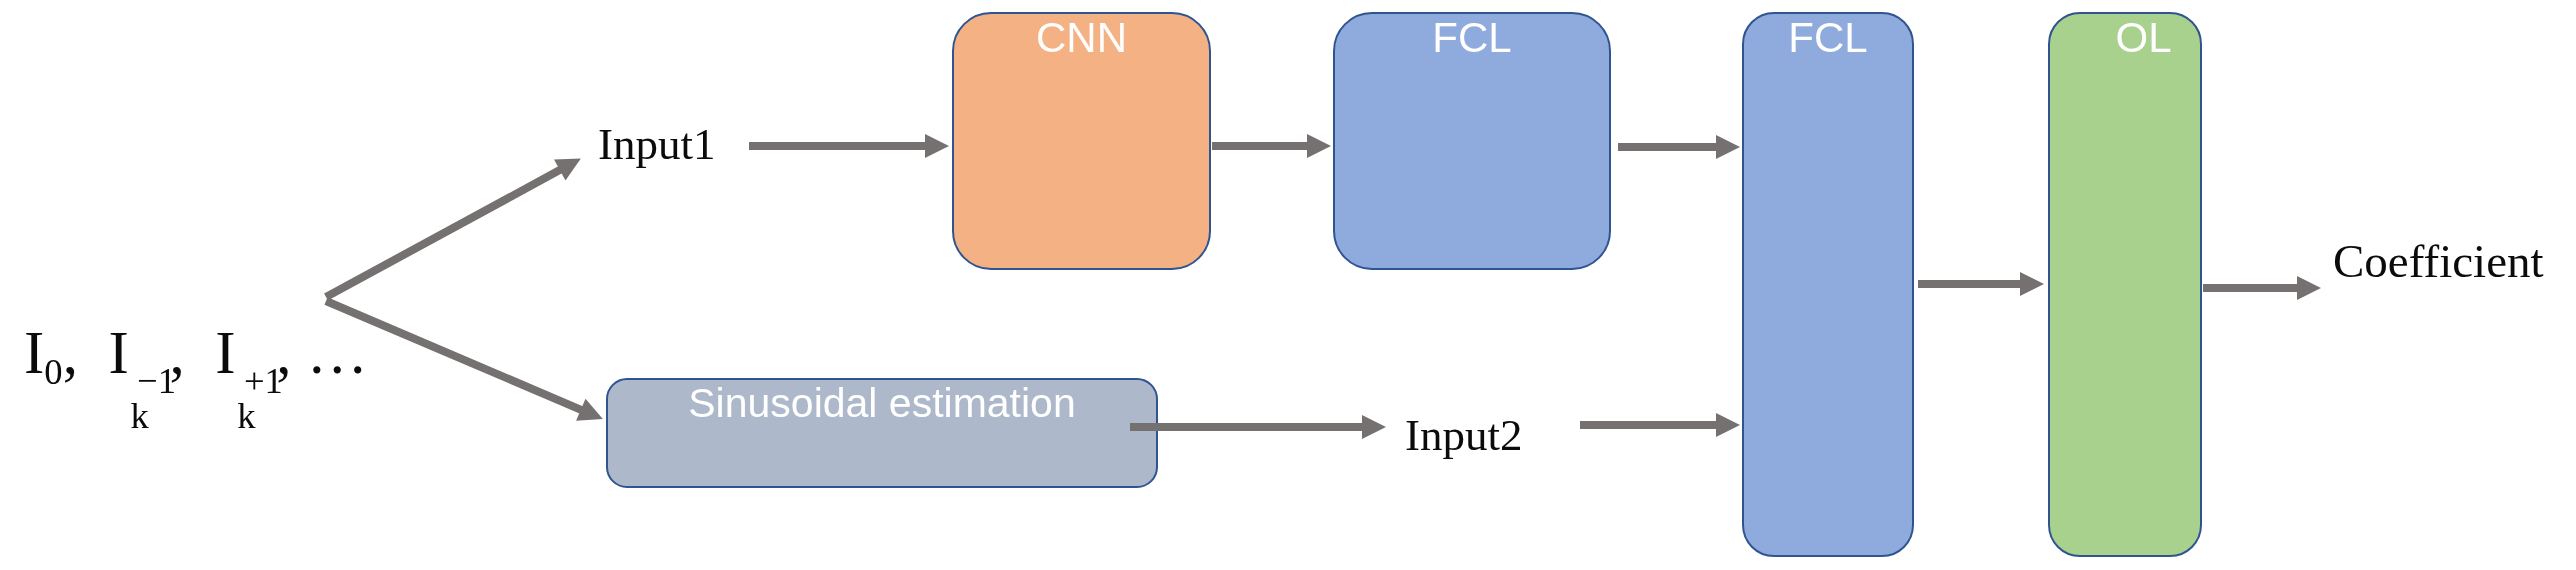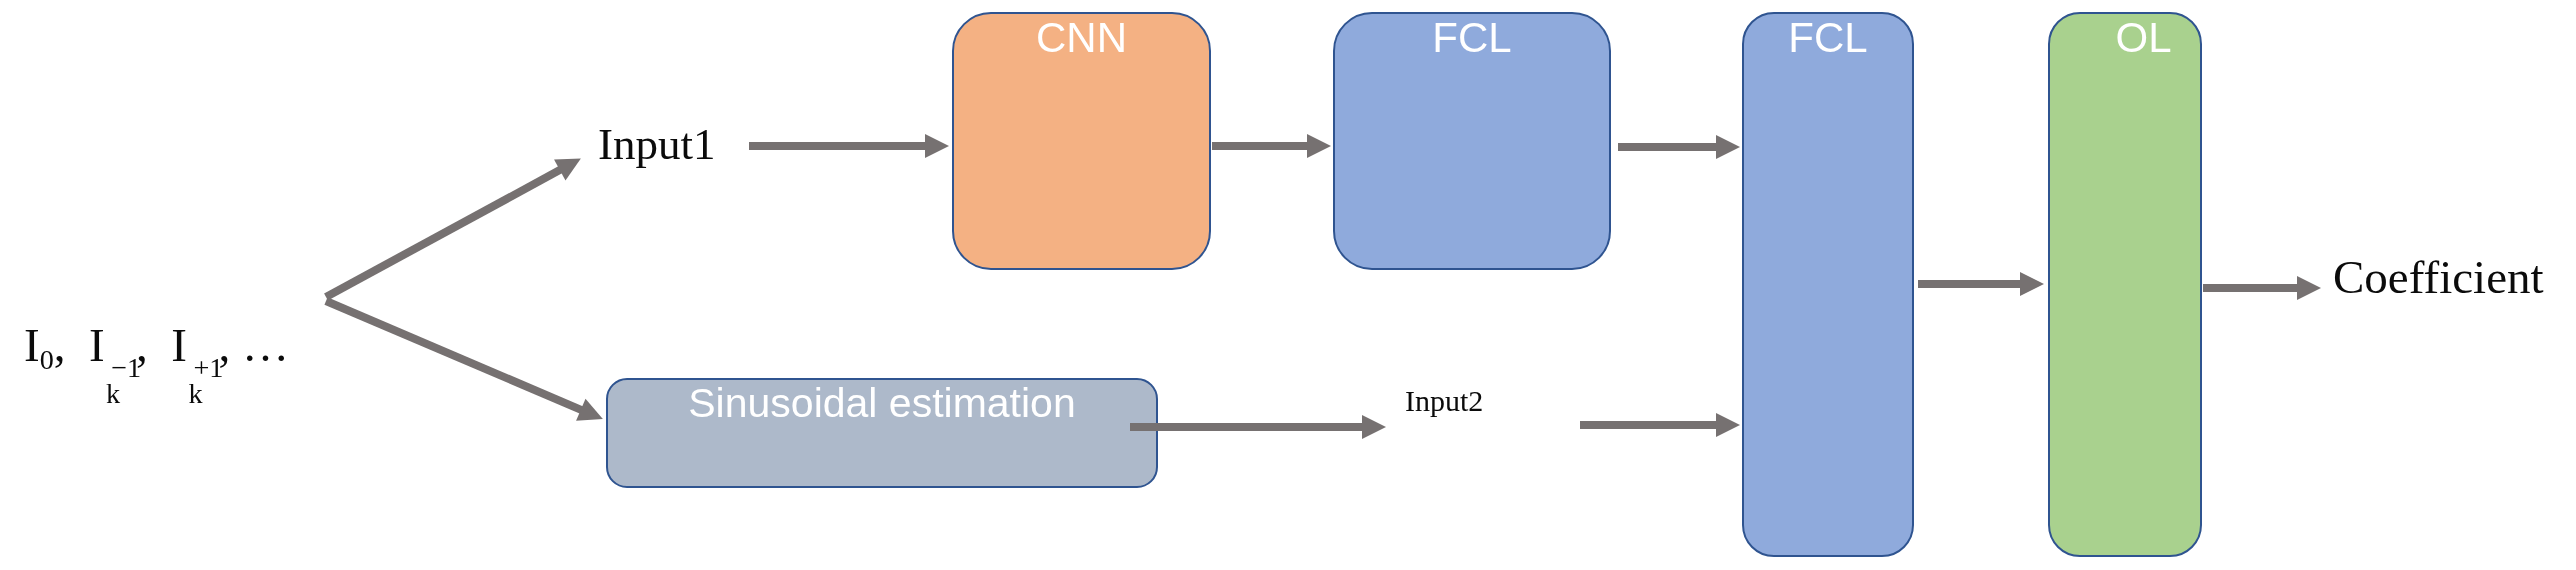--- a/index.html
+++ b/index.html
@@ -13,24 +13,24 @@
   .node-cnn{left:952px;top:12px;width:259px;height:258px;border-radius:39px;background:var(--cnn-fill);}
   .node-fcl1{left:1333px;top:12px;width:278px;height:258px;border-radius:39px;background:var(--fcl-fill);}
   .node-fcl2{left:1742px;top:12px;width:172px;height:545px;border-radius:32px;background:var(--fcl-fill);}
   .node-ol{left:2048px;top:12px;width:154px;height:545px;border-radius:32px;background:var(--ol-fill);padding-left:37px;}
   .node-sin{left:606px;top:378px;width:552px;height:110px;border-radius:21px;background:var(--sinusoidal-fill);font-size:41px;}
 
   
   .flabel{position:absolute;color:var(--text);font-family:"Liberation Serif","DejaVu Serif",serif;
           white-space:nowrap;}
   .measure-title{left:24px;top:215px;font-size:47px;}
-  .formula{left:24px;top:318px;font-size:47px;}
+  .formula{left:24px;top:318px;font-size:61px;}
   .lbl-input1{left:598px;top:118px;font-size:45px;}
-  .lbl-input2{left:1405px;top:384px;font-size:30px;}
-  .lbl-output{left:2333px;top:228px;font-size:47px;line-height:1.42;margin-top:16px;}
+  .lbl-input2{left:1405px;top:409px;font-size:45px;}
+  .lbl-output{left:2333px;top:228px;font-size:47px;line-height:1.42;}
 
   
   .sub{font-size:0.60em;vertical-align:-0.30em;}
   .ss{display:inline-flex;flex-direction:column;font-size:0.60em;line-height:0.95;
       vertical-align:-0.55em;margin-left:0.05em;}
   .ss .sup{transform:translateX(0.18em);}
   .sep{margin-right:0.25em;}
 
   
   .arrow{position:absolute;height:0;transform-origin:0 0;}

